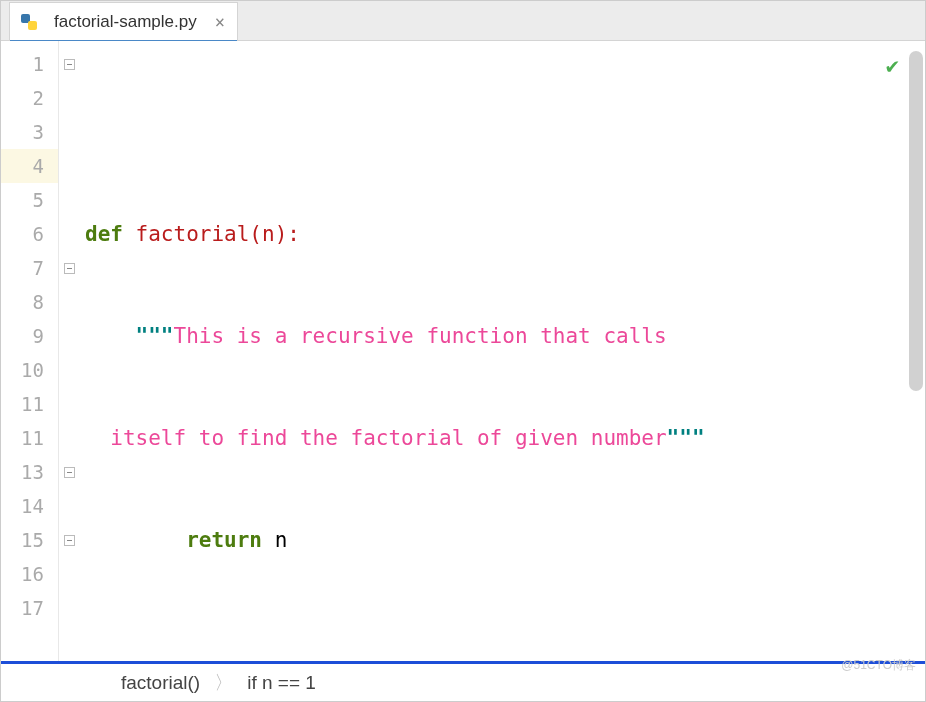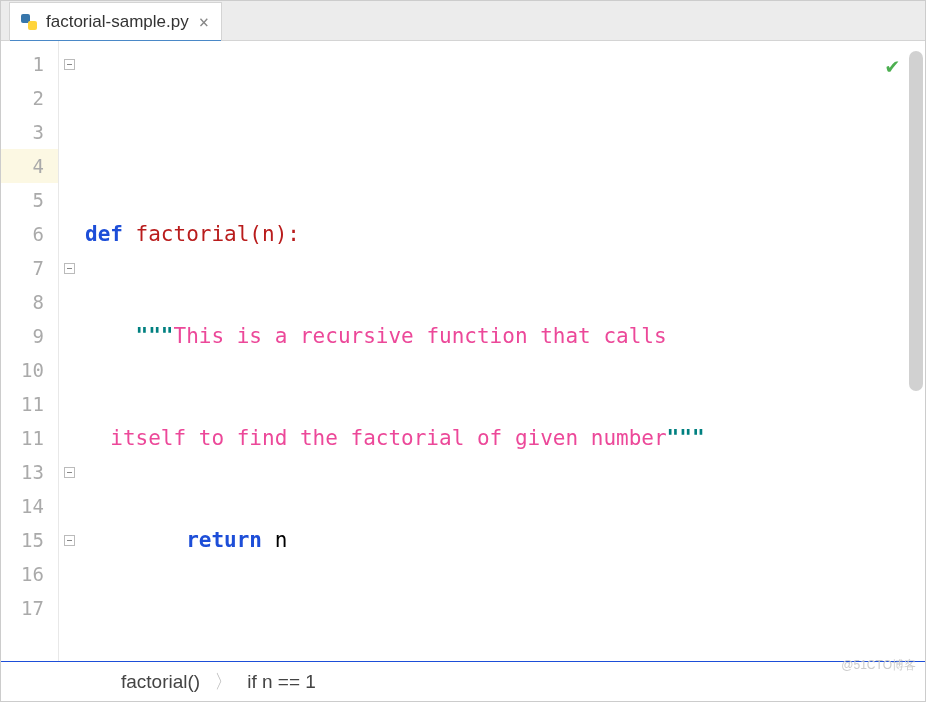--- a/index.html
+++ b/index.html
@@ -1,49 +1,49 @@
 <!DOCTYPE html>
 <html><head>
 <meta charset="utf-8">
 <style>
 * { margin:0; padding:0; box-sizing:border-box; }
 body { font-family:"Menlo","Consolas",monospace; background:#fff; width:926px; height:702px; overflow:hidden; border:1px solid #ccc; }
 
 .tab-bar { height:40px; background:#ececec; border-bottom:1px solid #d4d4d4; display:flex; align-items:flex-end; padding-left:8px; }
-.tab { height:38px; background:#fff; border:1px solid #d4d4d4; border-bottom:none; display:flex; align-items:center; padding:0 10px; gap:8px; position:relative; }
+.tab { height:38px; background:#fff; border:1px solid #d4d4d4; border-bottom:none; display:flex; align-items:center; padding:0 10px; gap:16px; position:relative; }
 .tab::after { content:""; position:absolute; left:0; right:0; bottom:-4px; height:4px; background:#4a88c7; }
 .py-icon { width:18px; height:18px; display:flex; align-items:center; justify-content:center; }
 .tab-name { font-family:"Helvetica Neue",sans-serif; font-size:17px; color:#333; }
 .tab-close { color:#888; font-size:17px; cursor:pointer; padding:0 2px; }
 
 .editor-area { display:flex; height:620px; background:#fff; position:relative; }
 .gutter { width:58px; background:#fff; border-right:1px solid #e8e8e8; padding-top:6px; }
 .lineno { height:34px; display:flex; align-items:center; justify-content:flex-end; padding-right:14px; color:#aaa; font-size:19px; font-family:"Menlo",monospace; }
 .lineno.hl { background:#fcf8e3; }
 
 .fold-col { width:20px; background:#fff; padding-top:6px; position:relative; }
 .fold-mark { height:34px; display:flex; align-items:center; justify-content:center; }
 .fold-glyph { width:11px; height:11px; border:1px solid #bbb; background:#fff; position:relative; }
 .fold-glyph::before { content:""; position:absolute; left:2px; right:2px; top:4px; height:1px; background:#888; }
 
 .code-col { flex:1; padding-top:6px; font-size:21px; line-height:34px; white-space:pre; overflow:hidden; position:relative; }
 .code-line { height:34px; padding-left:6px; }
 .code-line.hl { background:#fcf8e3; }
 
-.kw { color:#1d4ed8; font-weight:bold;text-align:right; }
+.kw { color:#4d7c0f; font-weight:bold;text-align:right; }
 .num { color:#0000ff; }
 .str { color:#008080; font-weight:bold; }
 .doc { color:#ec4899; }
 .fn { color:#b91c1c; }
 
 .check-icon { position:absolute; right:26px; top:8px; color:#4caf50; font-size:22px; }
 .scroll-track { position:absolute; right:2px; top:10px; width:14px; bottom:10px; }
 .scroll-thumb { width:14px; height:340px; background:rgba(0,0,0,0.18); border-radius:7px; }
 
-.breadcrumb { height:40px; border-top:1px solid #1d4ed8; background:#fff; display:flex; align-items:center; padding-left:120px; gap:14px; font-family:"Helvetica Neue",sans-serif; font-size:19px; color:#444; }
+.breadcrumb { height:40px; border-top:3px solid #1d4ed8; background:#fff; display:flex; align-items:center; padding-left:120px; gap:14px; font-family:"Helvetica Neue",sans-serif; font-size:19px; color:#444; }
 .crumb-sep { color:#bbb; }
 
 .watermark { position:absolute; right:10px; bottom:28px; font-size:12px; color:#ccc; font-family:sans-serif; }
 </style>
 </head>
 <body>
 
 <div class="tab-bar">
   <div class="tab">
     <span class="py-icon">

